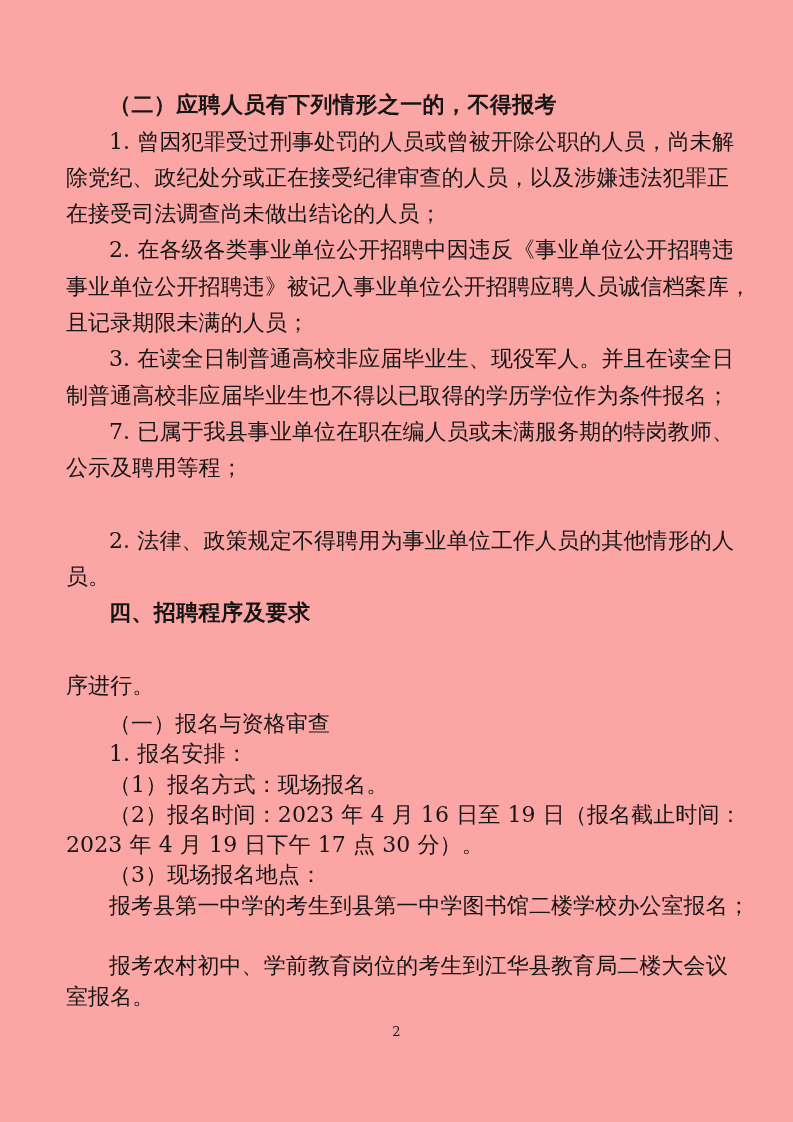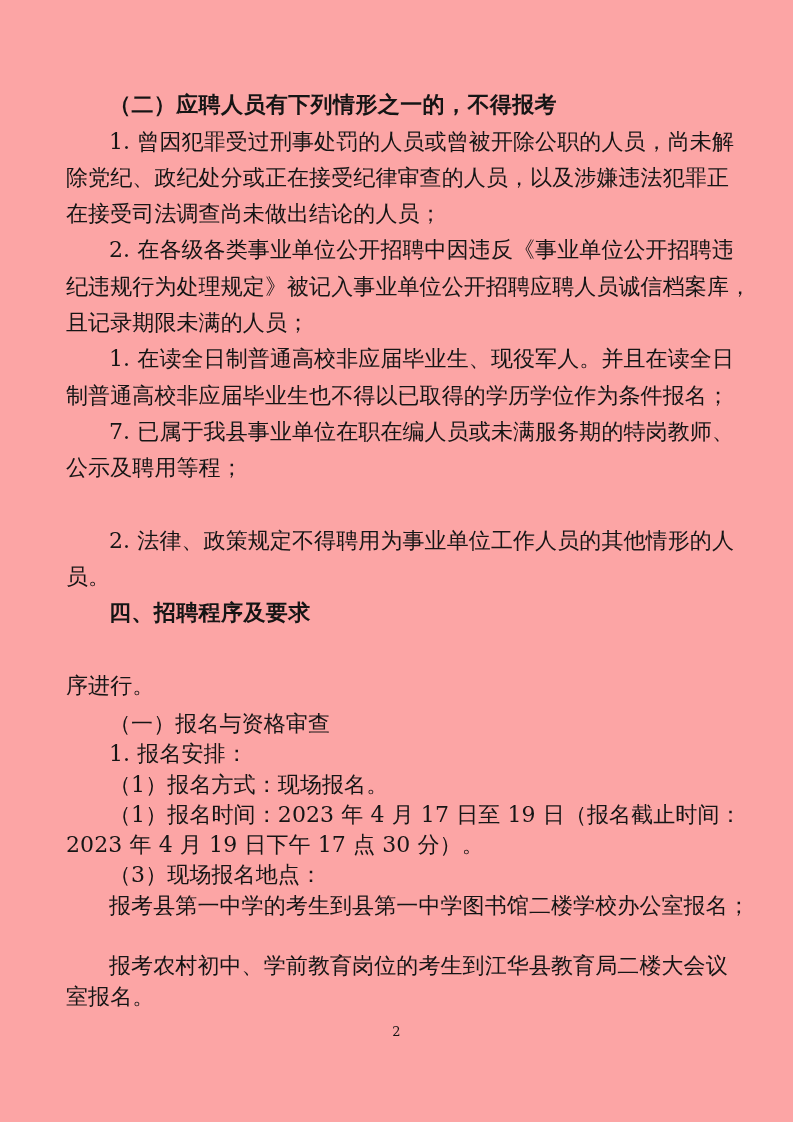--- a/index.html
+++ b/index.html
@@ -50,41 +50,41 @@
 
 <div class="page">
 
   <div class="line heading indent" style="top:94px">（二）应聘人员有下列情形之一的，不得报考</div>
 
   <div class="line indent" style="top:131px">1. 曾因犯罪受过刑事处罚的人员或曾被开除公职的人员，尚未解</div>
   <div class="line" style="top:167px">除党纪、政纪处分或正在接受纪律审查的人员，以及涉嫌违法犯罪正</div>
   <div class="line" style="top:203px">在接受司法调查尚未做出结论的人员；</div>
 
   <div class="line indent" style="top:239px">2. 在各级各类事业单位公开招聘中因违反《事业单位公开招聘违</div>
-  <div class="line" style="top:276px">纪违规行为处理规定》被记入事业单位公开招聘应聘人员诚信档案库，</div>
+  <div class="line" style="top:276px">事业单位公开招聘违》被记入事业单位公开招聘应聘人员诚信档案库，</div>
   <div class="line" style="top:312px">且记录期限未满的人员；</div>
 
-  <div class="line indent" style="top:348px">1. 在读全日制普通高校非应届毕业生、现役军人。并且在读全日</div>
+  <div class="line indent" style="top:348px">3. 在读全日制普通高校非应届毕业生、现役军人。并且在读全日</div>
   <div class="line" style="top:385px">制普通高校非应届毕业生也不得以已取得的学历学位作为条件报名；</div>
 
   <div class="line indent" style="top:421px">7. 已属于我县事业单位在职在编人员或未满服务期的特岗教师、</div>
   <div class="line" style="top:457px">公示及聘用等程；</div>
 
 
   <div class="line indent" style="top:530px">2. 法律、政策规定不得聘用为事业单位工作人员的其他情形的人</div>
   <div class="line" style="top:566px">员。</div>
 
   <div class="line heading indent" style="top:602px">四、招聘程序及要求</div>
 
   <div class="line" style="top:675px">序进行。</div>
 
   <div class="line indent" style="top:713px">（一）报名与资格审查</div>
   <div class="line indent" style="top:743px">1. 报名安排：</div>
   <div class="line indent" style="top:774px">（1）报名方式：现场报名。</div>
-  <div class="line indent" style="top:804px">（1）报名时间：2023 年 4 月 17 日至 19 日（报名截止时间：</div>
+  <div class="line indent" style="top:804px">（2）报名时间：2023 年 4 月 16 日至 19 日（报名截止时间：</div>
   <div class="line" style="top:834px">2023 年 4 月 19 日下午 17 点 30 分）。</div>
   <div class="line indent" style="top:864px">（3）现场报名地点：</div>
   <div class="line indent" style="top:895px">报考县第一中学的考生到县第一中学图书馆二楼学校办公室报名；</div>
   <div class="line indent" style="top:955px">报考农村初中、学前教育岗位的考生到江华县教育局二楼大会议</div>
   <div class="line" style="top:986px">室报名。</div>
 
   <div class="page-number">2</div>
 
 </div>
 

